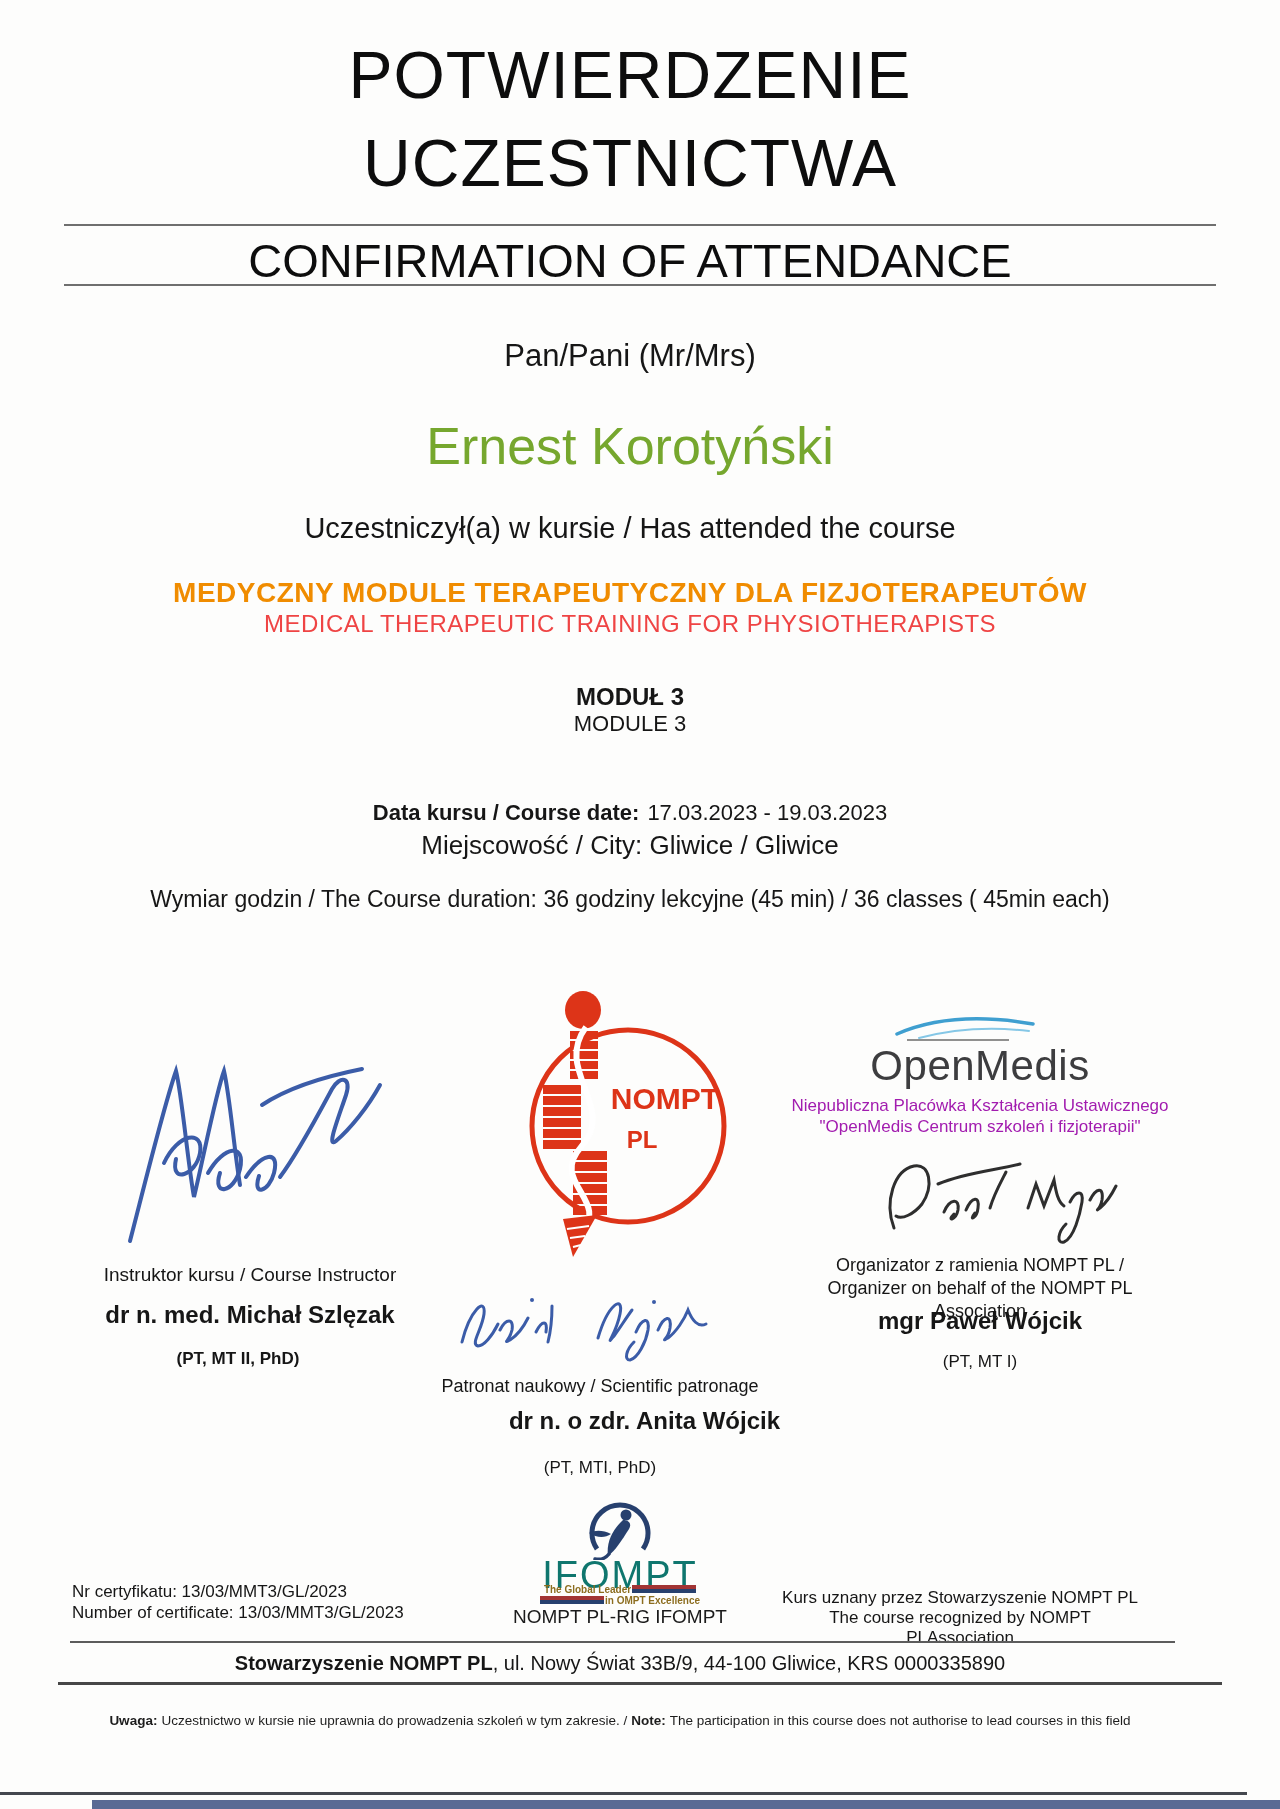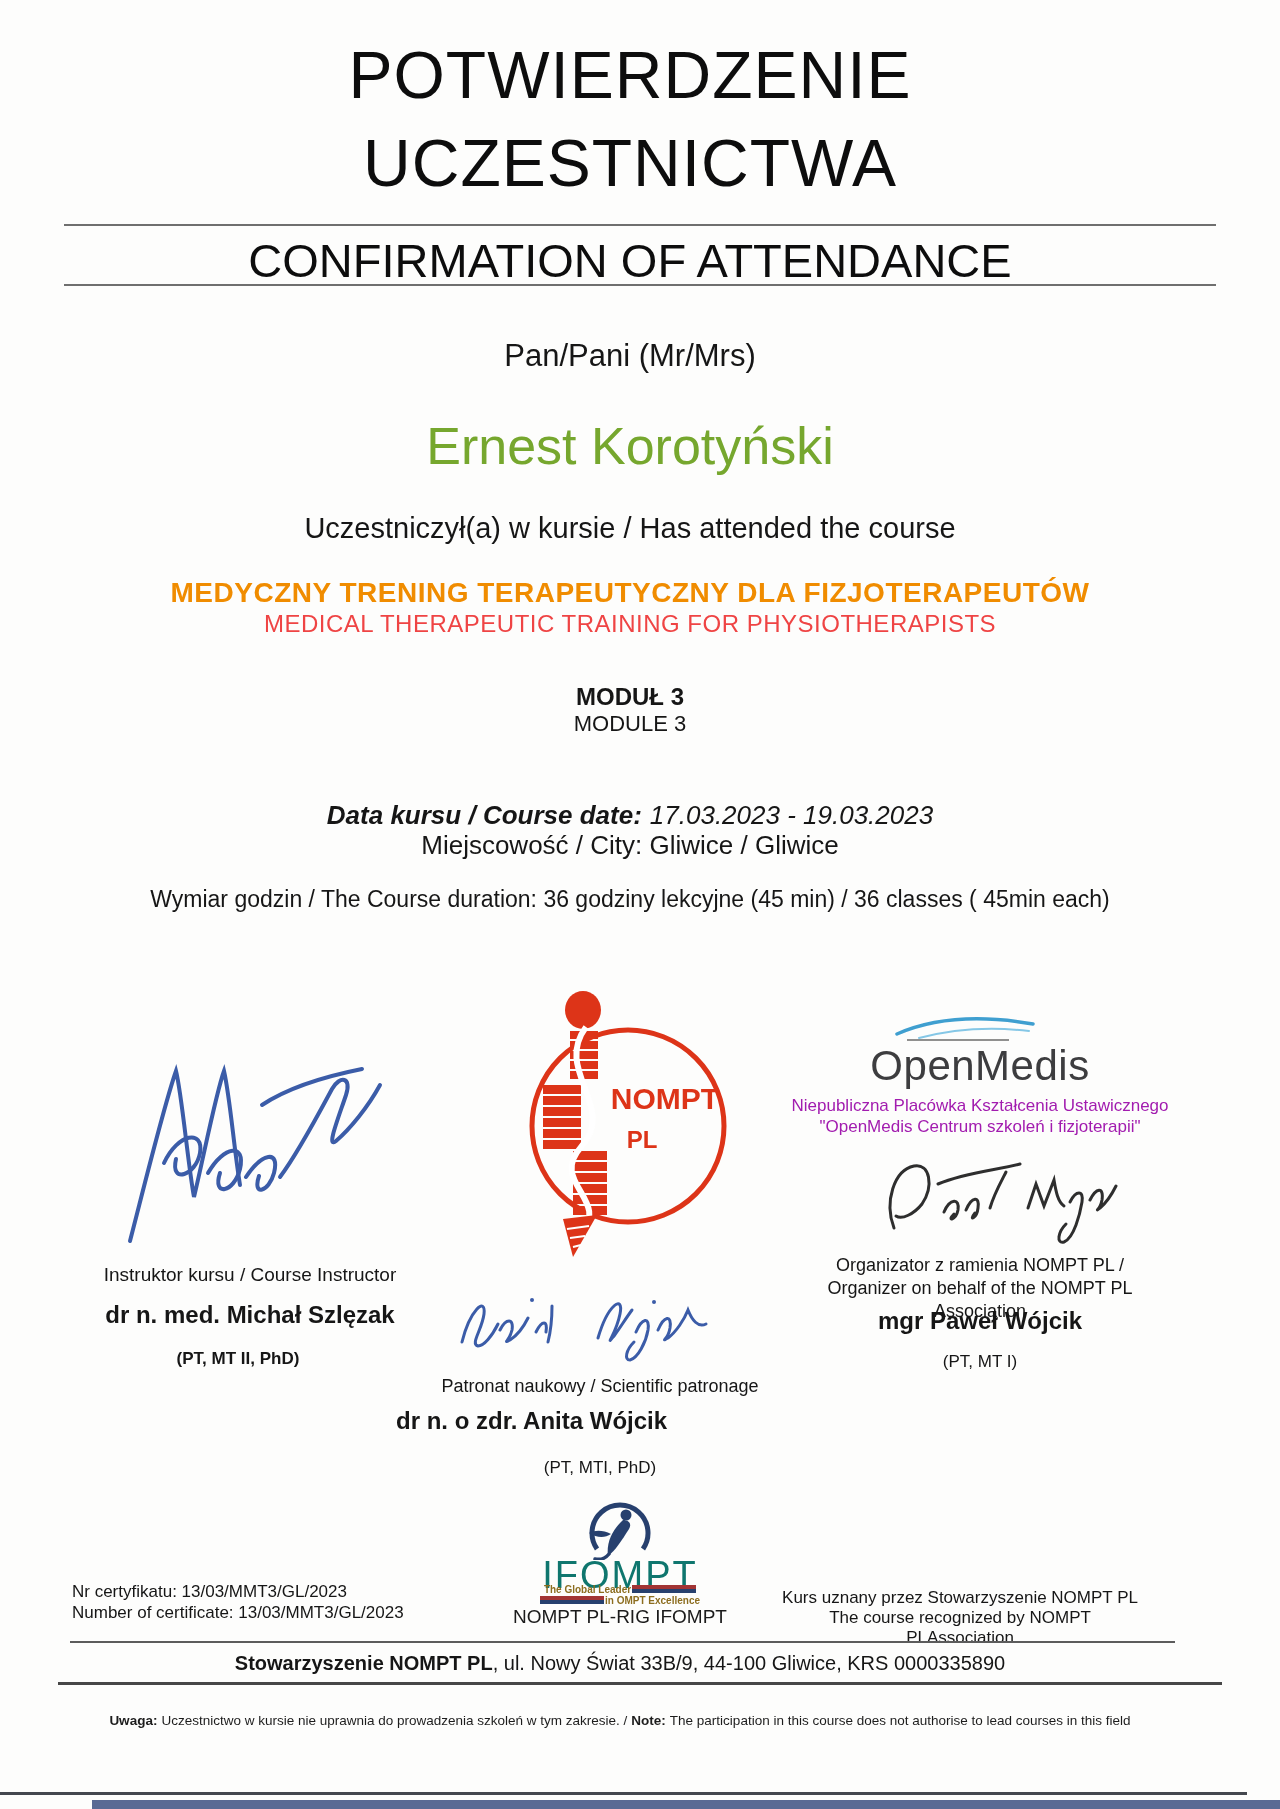--- a/index.html
+++ b/index.html
@@ -16,21 +16,21 @@
   .rule{position:absolute;background:#6f6f6f;height:2px;}
   .title{font-size:66px;letter-spacing:1px;color:#0d0d0d;line-height:1;}
   .subtitle{font-size:47px;color:#0d0d0d;line-height:1;}
   .salutation{font-size:31px;}
   .participant-name{font-size:52px;color:#76a72e;}
   .attended{font-size:29px;}
   .course-pl{font-size:28px;font-weight:bold;color:#f08c00;letter-spacing:.5px;}
   .course-en{font-size:24px;color:#ef4444;letter-spacing:.5px;}
   .module-pl{font-size:24px;font-weight:bold;}
   .module-en{font-size:22px;}
-  .date-line{font-size:26px;font-style:italic;}
+  .date-line{font-size:22px;}
   .date-line b{margin-right:8px;}
   .city-line{font-size:26px;}
   .duration{font-size:23px;}
   .col-role{font-size:19px;}
   .col-name{font-size:24px;font-weight:bold;}
   .col-cred{font-size:17px;}
   .org-role{font-size:18px;line-height:23px;}
   .om-name{font-size:42px;color:#3d3d3f;letter-spacing:.5px;}
   .om-desc{font-size:17px;line-height:21px;color:#a21caf;}
   .ifompt-name{font-size:38px;font-weight:normal;color:#0f766e;letter-spacing:2px;}
@@ -55,21 +55,21 @@
   <div class="abs ctr title" style="top:42px;">POTWIERDZENIE</div>
   <div class="abs ctr title" style="top:130px;">UCZESTNICTWA</div>
   <div class="rule" style="top:224px;left:64px;width:1152px;"></div>
   <div class="abs ctr subtitle" style="top:237px;">CONFIRMATION OF ATTENDANCE</div>
   <div class="rule" style="top:284px;left:64px;width:1152px;"></div>
 
   <div class="abs ctr salutation" style="top:338px;">Pan/Pani (Mr/Mrs)</div>
   <div class="abs ctr participant-name" style="top:416px;">Ernest Korotyński</div>
   <div class="abs ctr attended" style="top:512px;">Uczestniczył(a) w kursie / Has attended the course</div>
 
-  <div class="abs ctr course-pl" style="top:577px;">MEDYCZNY TRENING TERAPEUTYCZNY DLA FIZJOTERAPEUTÓW</div>
+  <div class="abs ctr course-pl" style="top:577px;">MEDYCZNY MODULE TERAPEUTYCZNY DLA FIZJOTERAPEUTÓW</div>
   <div class="abs ctr course-en" style="top:610px;">MEDICAL THERAPEUTIC TRAINING FOR PHYSIOTHERAPISTS</div>
   <div class="abs ctr module-pl" style="top:683px;">MODUŁ 3</div>
   <div class="abs ctr module-en" style="top:711px;">MODULE 3</div>
 
   <div class="abs ctr date-line" style="top:800px;">
     <b>Data kursu / Course date:</b><span>17.03.2023 - 19.03.2023</span>
   </div>
   <div class="abs ctr city-line" style="top:830px;">Miejscowość / City: Gliwice / Gliwice</div>
   <div class="abs ctr duration" style="top:886px;">Wymiar godzin / The Course duration: 36 godziny lekcyjne (45 min) / 36 classes ( 45min each)</div>
 
@@ -157,21 +157,21 @@
 
   <div class="abs col-role" style="left:70px;top:1264px;width:360px;text-align:center;">Instruktor kursu / Course Instructor</div>
   <div class="abs col-name" style="left:70px;top:1301px;width:360px;text-align:center;">dr n. med. Michał Szlęzak</div>
   <div class="abs col-cred" style="left:58px;top:1349px;width:360px;text-align:center;font-weight:bold;">(PT, MT II, PhD)</div>
 
   <div class="abs org-role" style="left:795px;top:1254px;width:370px;text-align:center;">Organizator z ramienia NOMPT PL / Organizer on behalf of the NOMPT PL Association</div>
   <div class="abs col-name" style="left:795px;top:1307px;width:370px;text-align:center;">mgr Paweł Wójcik</div>
   <div class="abs col-cred" style="left:795px;top:1352px;width:370px;text-align:center;">(PT, MT I)</div>
 
   <div class="abs org-role" style="left:420px;top:1375px;width:360px;text-align:center;">Patronat naukowy / Scientific patronage</div>
-  <div class="abs col-name" style="left:396px;top:1407px;width:360px;text-align:left;">dr n. o zdr. Anita Wójcik</div>
+  <div class="abs col-name" style="left:420px;top:1407px;width:360px;text-align:right;">dr n. o zdr. Anita Wójcik</div>
   <div class="abs col-cred" style="left:420px;top:1458px;width:360px;text-align:center;">(PT, MTI, PhD)</div>
 
   <div class="abs" style="left:577px;top:1502px;">
     <svg width="86" height="58" viewBox="0 0 86 58" fill="none">
       <path d="M20,47 A28,28 0 1 1 66,47" stroke="#27406e" stroke-width="5"></path>
       <circle cx="49" cy="13" r="5.5" fill="#27406e"></circle>
       <path d="M46,18 C36,27 29,40 31,54 C38,49 45,38 52,27 C55,22 52,18 46,18 Z" fill="#27406e"></path>
       <path d="M34,32 C26,28 18,28 12,31 C20,36 28,36 34,32 Z" fill="#27406e"></path>
       <path d="M32,52 C28,57 23,58 18,57" stroke="#27406e" stroke-width="3.5" stroke-linecap="round"></path>
     </svg>

